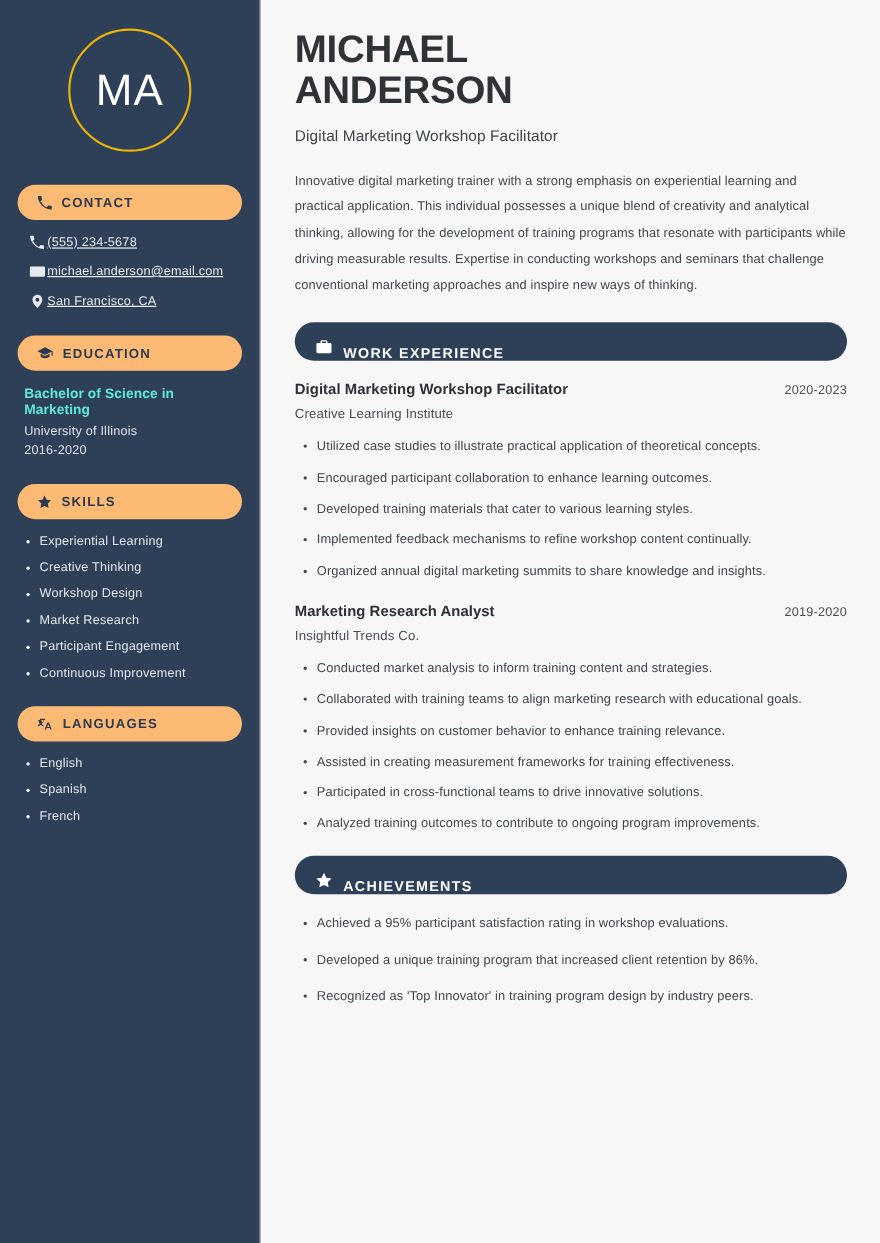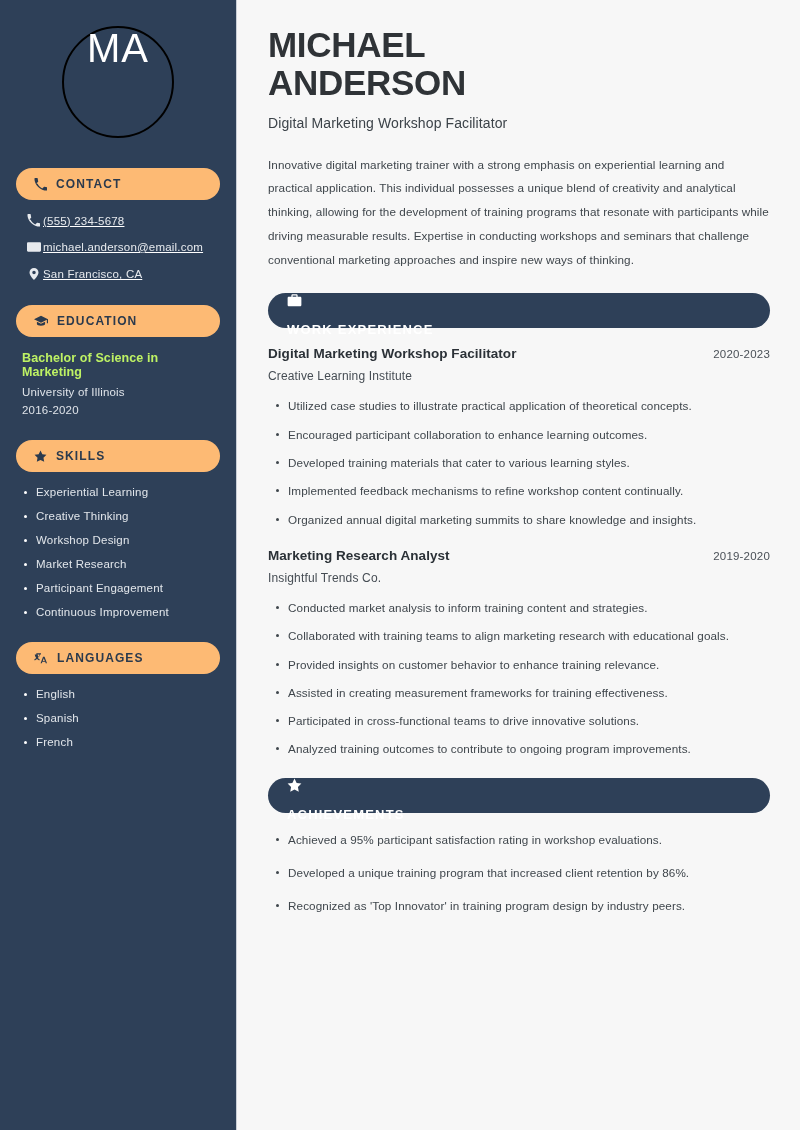--- a/index.html
+++ b/index.html
@@ -39,22 +39,23 @@
     display: flex;
     justify-content: center;
     margin-top: 26px;
     margin-bottom: 30px;
   }
 
   .avatar {
     width: 112px;
     height: 112px;
     border-radius: 50%;
-    border: 2px solid #000000;
-    display: flex;
+    border: 2px solid #eab308;
+    display: flex;
+    align-items: center;
     justify-content: center;
   }
 
   .avatar-initials {
     font-size: 40px;
     font-weight: 400;
     letter-spacing: 1px;
     color: #ffffff;
     line-height: 1;
   }
@@ -102,21 +103,21 @@
     font-size: 11.5px;
     color: #e7eaee;
     letter-spacing: 0.2px;
   }
 
   .edu-block { padding: 0 6px; margin-bottom: 24px; }
 
   .edu-degree {
     font-size: 12.5px;
     font-weight: 700;
-    color: #bef264;
+    color: #5eead4;
     margin-bottom: 7px;
     letter-spacing: 0.1px;
   }
 
   .edu-school,
   .edu-years {
     font-size: 11.5px;
     color: #dfe3e9;
     margin-bottom: 6px;
     letter-spacing: 0.2px;
@@ -174,25 +175,24 @@
     color: #3f464c;
     letter-spacing: 0.1px;
     margin-bottom: 22px;
   }
 
   .section-bar {
     background: #2e4058;
     border-radius: 999px;
     height: 35px;
     display: flex;
-    align-items: flex-start;
+    align-items: flex-end;
     gap: 10px;
     padding: 0 19px;
     margin-bottom: 18px;
-    flex-direction: column;
   }
 
   .section-bar-label {
     font-size: 13px;
     font-weight: 700;
     letter-spacing: 1.2px;
     color: #ffffff;
     text-transform: uppercase;
   }
 

